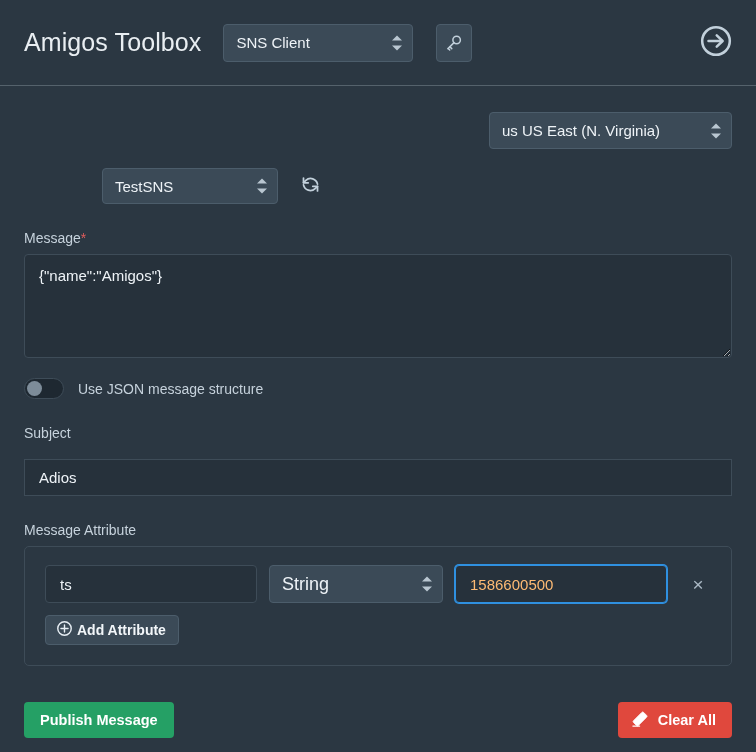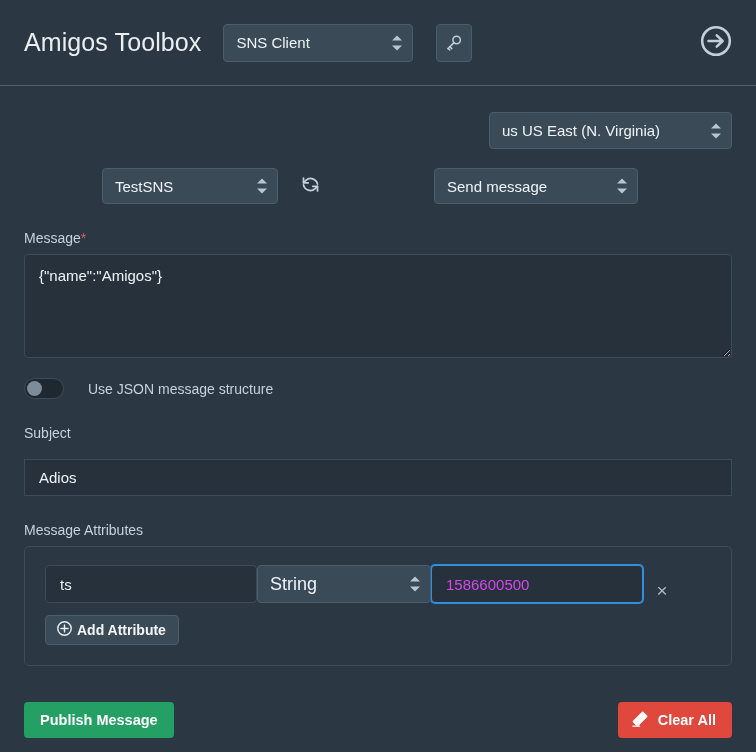--- a/index.html
+++ b/index.html
@@ -146,21 +146,21 @@
     font-size: 15px;
     padding: 12px 14px;
     resize: vertical;
     outline: none;
     display: block;
   }
 
   .toggle-row {
     display: flex;
     align-items: center;
-    gap: 24px;
+    gap: 14px;
     margin-top: 20px;
   }
   .toggle {
     width: 40px; height: 21px;
     background: #1e2831;
     border: 1px solid #3e4c58;
     border-radius: 11px;
     position: relative;
     cursor: pointer;
     flex: 0 0 auto;
@@ -190,40 +190,41 @@
   }
 
   .attr-box {
     border: 1px solid #3e4c58;
     border-radius: 5px;
     padding: 18px 20px 20px 20px;
     background: transparent;
   }
   .attr-row {
     display: flex;
-    align-items: flex-end;
+    align-items: center;
+    gap: 12px;
   }
   .attr-name {
     width: 212px; height: 38px;
     background: #26313b;
     border: 1px solid #3e4c58;
     border-radius: 4px;
     color: #eef3f7;
     font-family: "Liberation Sans", sans-serif;
     font-size: 15px;
     padding: 0 14px;
     outline: none;
   }
   .attr-value {
     width: 212px; height: 38px;
     background: #26313b;
     border: 1px solid #2f90e0;
     box-shadow: 0 0 0 1px #2f90e0;
     border-radius: 4px;
-    color: #d946ef;
+    color: #fdba74;
     font-family: "Liberation Sans", sans-serif;
     font-size: 15px;
     padding: 17px 14px;
     outline: none;
   }
   .attr-remove {
     width: 26px; height: 26px;
     display: flex; align-items: center; justify-content: center;
     color: #aab8c4;
     font-size: 19px;
@@ -344,50 +345,41 @@
               <polyline points="4,4.6 4,10 9.4,10"></polyline>
               <path d="M4 12.5a8 8 0 0 0 13.3 4.2L20 14.2"></path>
               <polyline points="20,19.4 20,14 14.6,14"></polyline>
             </svg>
           </span>
         </div>
       </div>
 
       <div class="spacer"></div>
 
-      <div class="action-wrap">
-        <div class="sel sel-action">
-          <span class="sel-label">Send message</span>
-          <span class="caret">
-            <span class="up"></span>
-              <span class="dn"></span>
-          </span>
-        </div>
-      </div>
     </div>
 
     <div class="group">
       <label class="field-label"><span>Message</span><span class="req">*</span></label>
       <textarea class="msg" placeholder="" style="">{"name":"Amigos"}</textarea>
     </div>
 
     <div class="toggle-row">
       <div class="toggle">
         <span class="knob"></span>
       </div>
       <span class="toggle-label">Use JSON message structure</span>
     </div>
 
     <div class="group">
       <label class="field-label">Subject</label>
       <input class="txt" type="text" value="Adios" style="">
     </div>
 
     <div class="group">
-      <label class="field-label">Message Attributes</label>
+      <label class="field-label">Message Attribute</label>
       <div class="attr-box">
 
         <div class="attr-row">
           <input class="attr-name" type="text" value="ts" style="">
 
           <div class="sel sel-attrtype">
             <span class="sel-label">String</span>
             <span class="caret">
               <span class="up"></span>
                 <span class="dn"></span>

